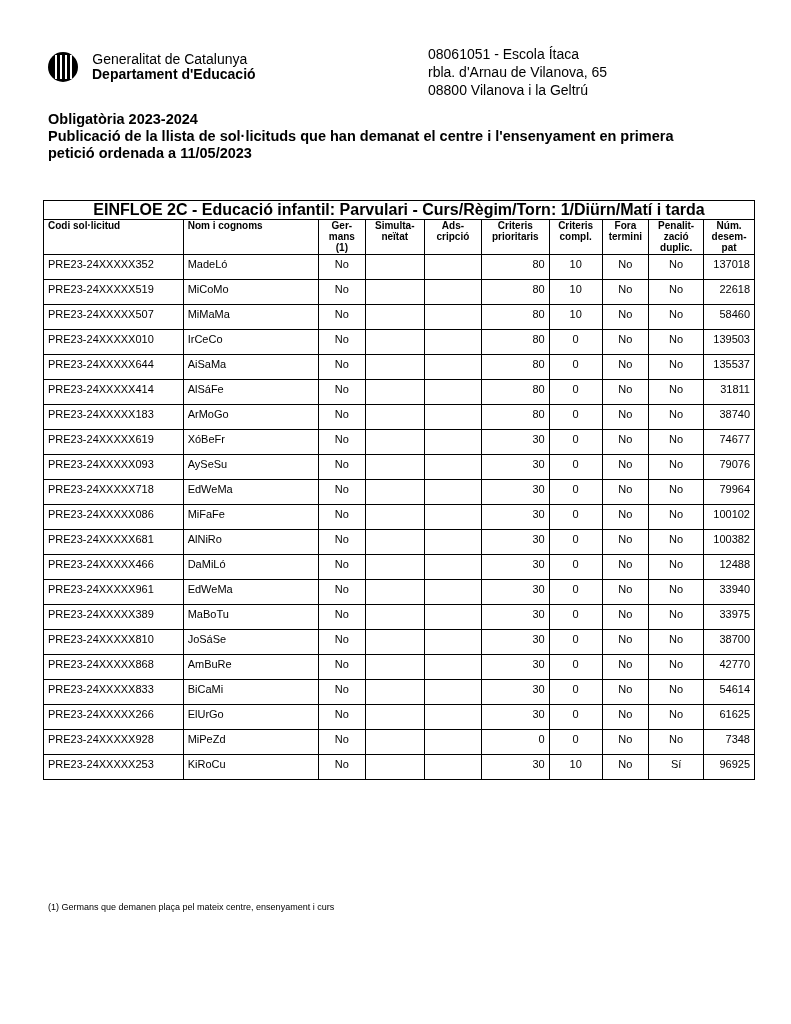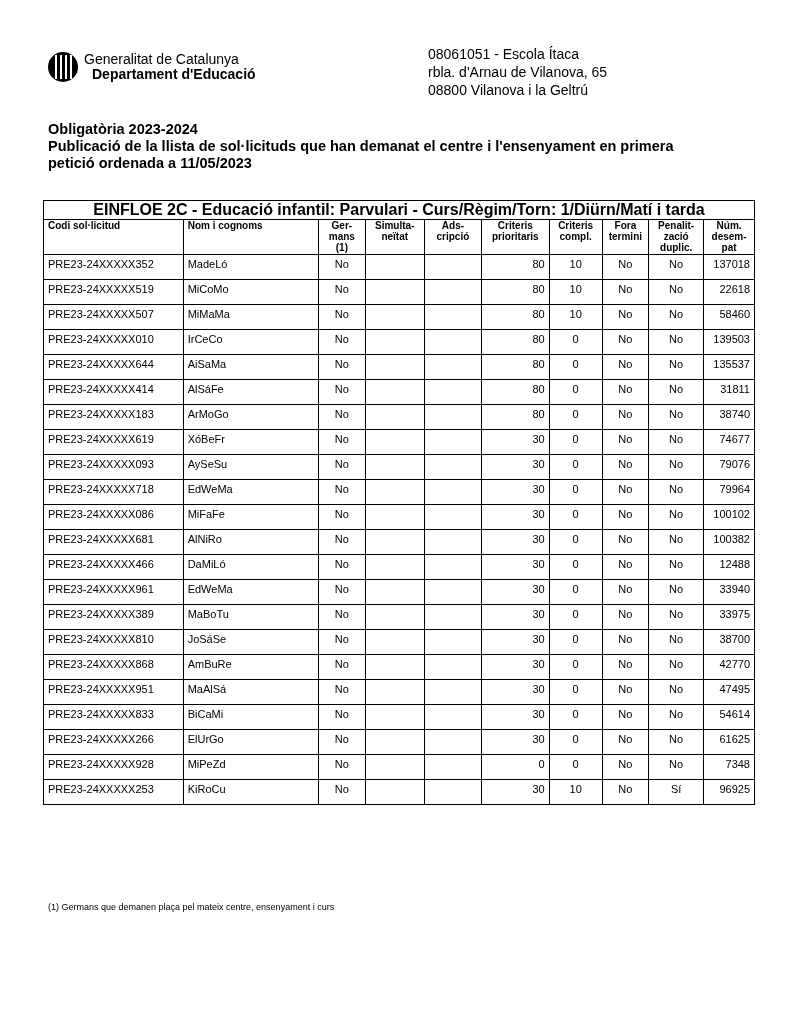--- a/index.html
+++ b/index.html
@@ -1,24 +1,24 @@
 <!DOCTYPE html>
 <html><head>
 <meta charset="utf-8">
 <style>
   html, body { margin: 0; padding: 0; background: #ffffff; }
   body { width: 791px; height: 1024px; position: relative; font-family: "Liberation Sans", sans-serif; color: #000; overflow: hidden; }
-  .logo { position: absolute; left: 48px; top: 52px; display: flex; align-items: center; }
+  .logo { position: absolute; left: 48px; top: 52px; display: flex; align-items: center; text-align: center; }
   .logo-mark { width: 30px; height: 30px; border-radius: 50%; background: #000; position: relative; overflow: hidden; }
   .logo-mark span { position: absolute; top: 3px; bottom: 3px; width: 2px; background: #fff; }
   .logo-text { margin-left: 6px; line-height: 15px; }
   .logo-line1 { font-size: 14px; font-weight: normal; }
   .logo-line2 { font-size: 14px; font-weight: bold; padding-left: 8px; }
   .address { position: absolute; left: 428px; top: 45px; font-size: 14px; line-height: 18px; }
-  .title { position: absolute; left: 48px; top: 121px; font-size: 14.5px; font-weight: bold; line-height: 17px; width: 720px; }
+  .title { position: absolute; left: 48px; top: 111px; font-size: 14.5px; font-weight: bold; line-height: 17px; width: 720px; }
   table.main { position: absolute; left: 43px; top: 200px; width: 712px; border-collapse: collapse; font-size: 10.5px; }
   table.main td, table.main th { border: 1px solid #000; padding: 0 4px; }
   .band th { font-size: 16px; font-weight: bold; height: 14px; text-align: center; border-bottom: none; border-top: 2px solid #000; }
   .colhdr th { font-size: 10px; font-weight: bold; vertical-align: top; text-align: center; line-height: 11px; height: 34px; padding-top: 1px; }
   .colhdr th.left { text-align: left; }
   tr.row td { height: 25px; font-size: 11px; vertical-align: top; padding-top: 3px; box-sizing: border-box; }
   td.c { text-align: center; }
   td.r { text-align: right; }
   .footnote { position: absolute; left: 48px; top: 902px; font-size: 9px; }
 </style>
@@ -290,32 +290,20 @@
         <td class="c">No</td>
         <td class="c"></td>
         <td class="c"></td>
         <td class="r">30</td>
         <td class="c">0</td>
         <td class="c">No</td>
         <td class="c">No</td>
         <td class="r">42770</td>
       </tr>
       <tr class="row">
-        <td>PRE23-24XXXXX951</td>
-        <td>MaAlSá</td>
-        <td class="c">No</td>
-        <td class="c"></td>
-        <td class="c"></td>
-        <td class="r">30</td>
-        <td class="c">0</td>
-        <td class="c">No</td>
-        <td class="c">No</td>
-        <td class="r">47495</td>
-      </tr>
-      <tr class="row">
         <td>PRE23-24XXXXX833</td>
         <td>BiCaMi</td>
         <td class="c">No</td>
         <td class="c"></td>
         <td class="c"></td>
         <td class="r">30</td>
         <td class="c">0</td>
         <td class="c">No</td>
         <td class="c">No</td>
         <td class="r">54614</td>

